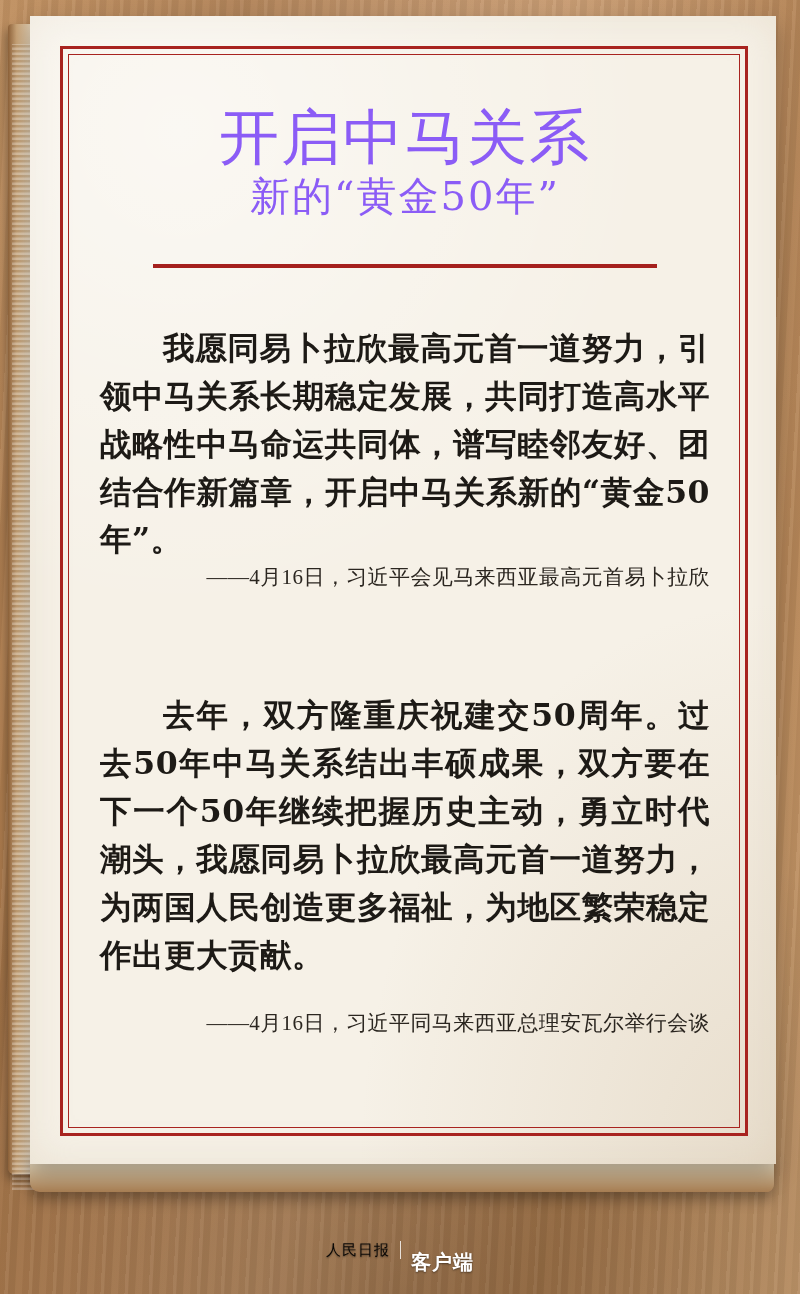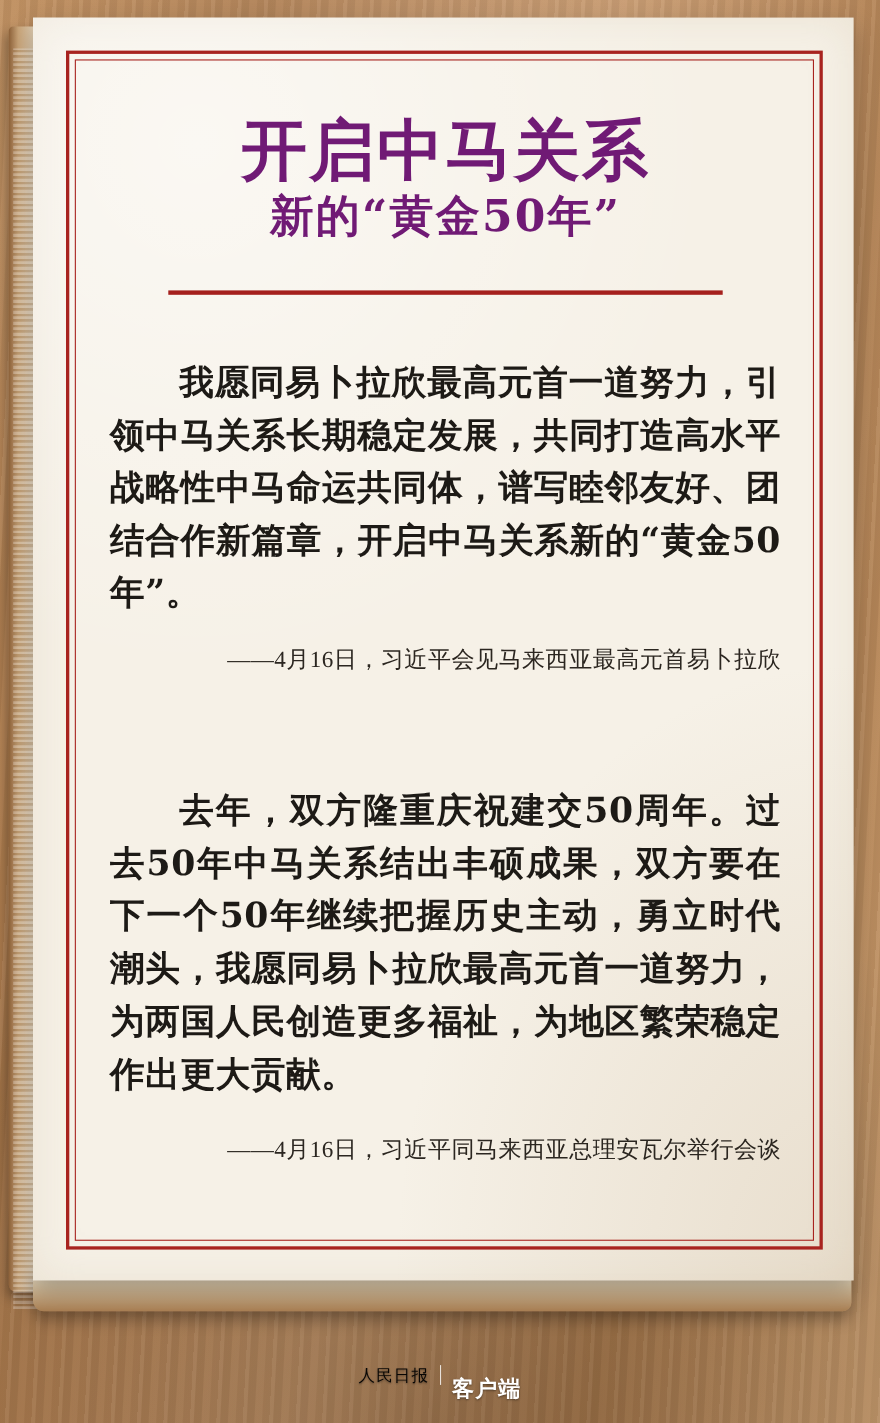--- a/index.html
+++ b/index.html
@@ -142,23 +142,23 @@
     width: 610px;
     height: 1030px;
   }
 
   
   .title-block {
     text-align: center;
     padding-top: 26px;
   }
   .title-line {
-    color: #701a75;
+    color: #8b5cf6;
     font-family: "DejaVu Serif", "Liberation Serif", serif;
-    font-weight: bold;
+    font-weight: normal;
     font-size: 60px;
     line-height: 1.18;
     letter-spacing: 2px;
     white-space: nowrap;
   }
   .title-line.l2 {
     font-size: 40px;
   }
 
   .title-rule {
@@ -180,21 +180,20 @@
     font-family: "DejaVu Serif", "Liberation Serif", serif;
     font-weight: bold;
     font-size: 31.5px;
     line-height: 1.52;
     text-align: justify;
     text-justify: inter-ideograph;
     text-indent: 63px;
     letter-spacing: 0.5px;
   }
   .quote-source {
-    margin-top: 22px;
     color: #2b2620;
     font-family: "Liberation Serif", "DejaVu Serif", serif;
     font-size: 21px;
     text-align: right;
     letter-spacing: 0.4px;
     white-space: nowrap;
   }
   .quote-block.second .quote-source {
     margin-top: 30px;
   }

